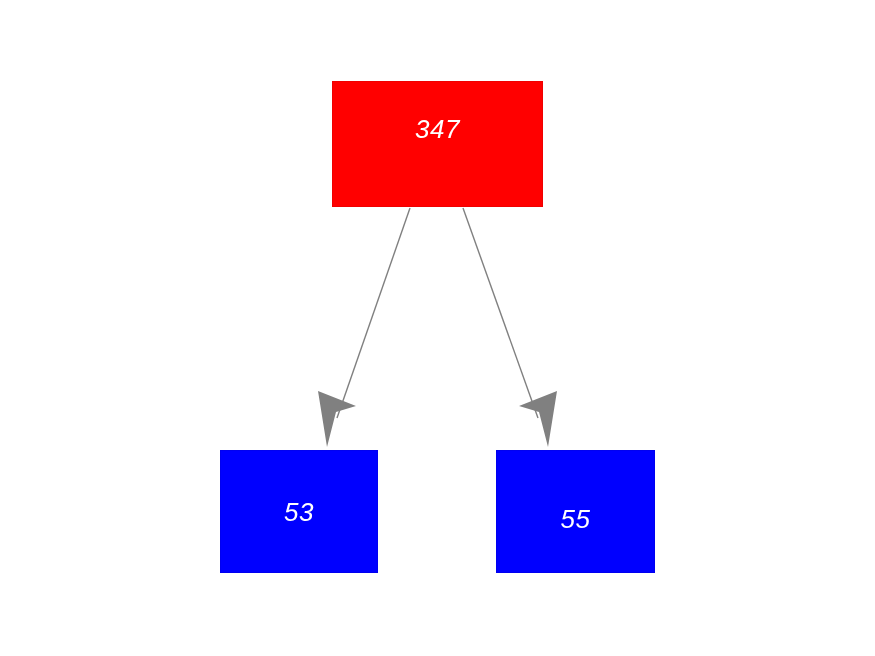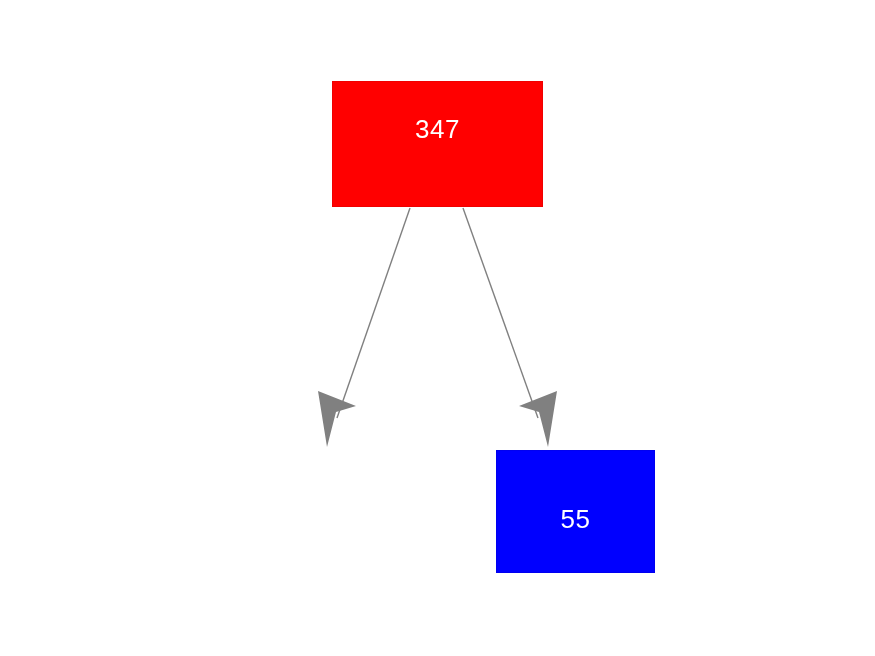--- a/index.html
+++ b/index.html
@@ -10,20 +10,21 @@
   }
   body {
     font-family: "Liberation Sans", "DejaVu Sans", sans-serif;
   }
   #canvas {
     position: relative;
     width: 875px;
     height: 656px;
     background: #ffffff;
     overflow: hidden;
+    font-style: italic;
   }
   #edge-layer {
     position: absolute;
     left: 0;
     top: 0;
     width: 875px;
     height: 656px;
     pointer-events: none;
   }
   .node {
@@ -61,18 +62,21 @@
     <g>
       <line x1="463" y1="208" x2="538" y2="418" stroke="#808080" stroke-width="1.4"></line>
       <path d="M 548 447 L 557 391 L 519 406 L 539 412 Z" fill="#808080"></path>
     </g>
   </svg>
 
   <div class="node node-root" style="left: 332px; top: 81px; width: 211px; height: 126px; background: rgb(255, 0, 0);">
     <span class="node-label" style="color: rgb(255, 255, 255);">347</span>
   </div>
 
+  <div class="node node-leaf" style="left: 220px; top: 450px; width: 158px; height: 123px; background: rgb(0, 0, 255);">
+    <span class="node-label" style="color: rgb(255, 255, 255);">53</span>
+  </div>
 
   <div class="node node-leaf" style="left: 496px; top: 450px; width: 159px; height: 123px; background: rgb(0, 0, 255);">
     <span class="node-label" style="color: rgb(255, 255, 255); margin-top: 15px;">55</span>
   </div>
 
 </div>
 
 </body></html>

